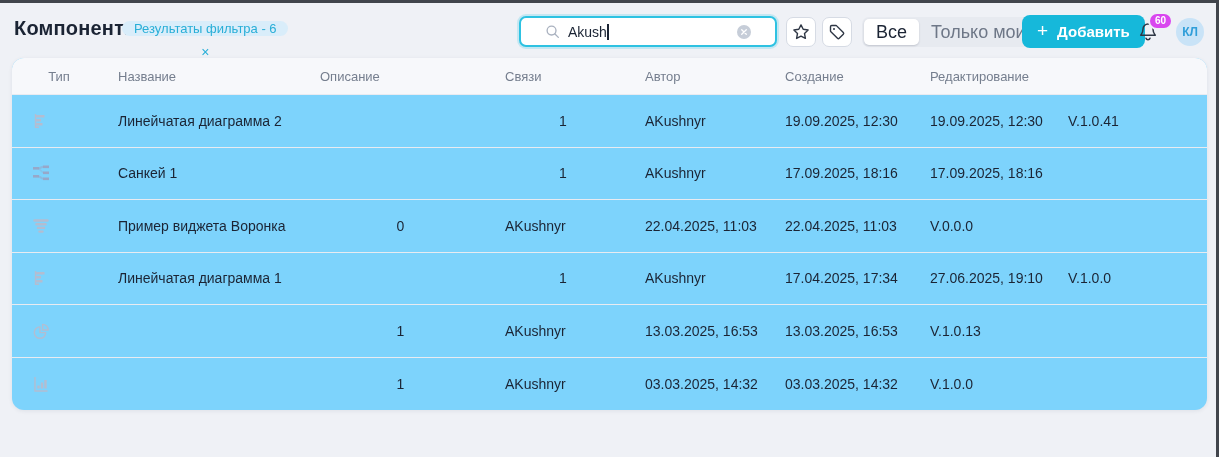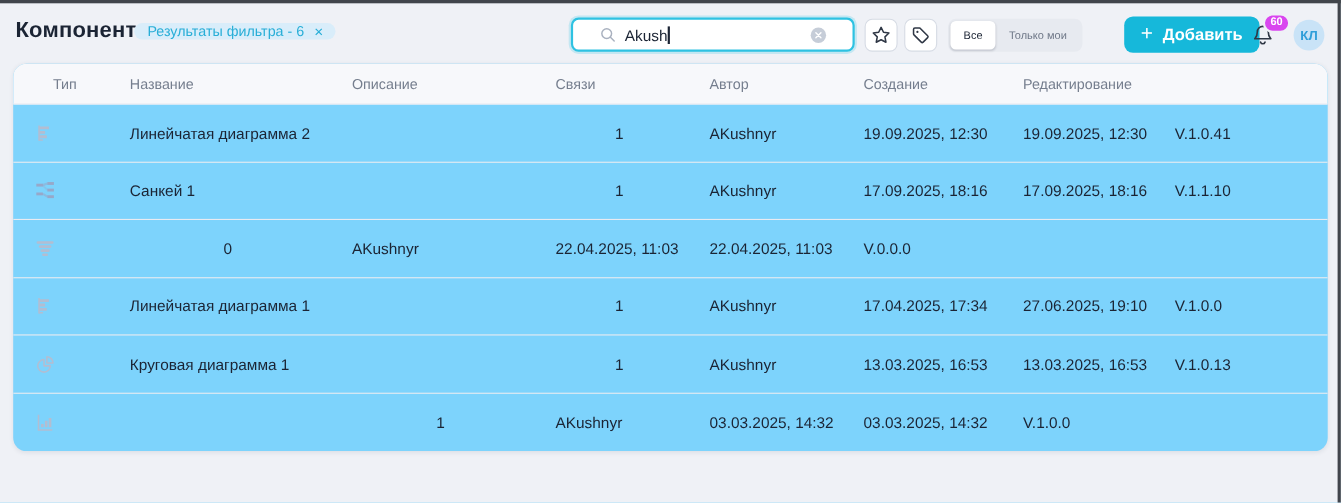--- a/index.html
+++ b/index.html
@@ -13,21 +13,21 @@
   }
   .frame-top   { position:absolute; top:0; left:0; width:100%; height:3px; background:#41454c; z-index:40; }
   .frame-right { position:absolute; top:0; right:0; width:3px; height:100%; background:#41454c; z-index:40; }
 
   
   .topbar { position:absolute; top:3px; left:0; width:100%; height:55px; }
   .page-title { position:absolute; left:14px; top:14px; font-size:20px; font-weight:bold; color:#1b2434; letter-spacing:.2px; }
   .filter-badge {
     position:absolute; left:122px; top:18px; height:15px;
     background:#d9edfa; color:#28aed7; border-radius:12px;
-    display:flex; align-items:center; gap:9px; padding:0 11px 0 12px; font-size:13px; cursor:default;
+    display:flex; align-items:center; gap:9px; padding:0 11px 0 12px; font-size:13px; cursor:default;flex-direction:column;
   }
   .filter-badge .close { font-size:14px; line-height:1; cursor:pointer; }
 
   .search-box {
     position:absolute; left:519px; top:13px; width:258px; height:31px;
     background:#fff; border:2px solid #2ec2e2; border-radius:7px;
     box-shadow:0 0 0 2px rgba(46,194,226,.22);
     display:flex; align-items:center; padding:0 23px; cursor:text;
   }
   .search-value { font-size:14px; color:#1b2434; margin-left:7px; white-space:pre; }
@@ -38,21 +38,21 @@
     position:absolute; top:14px; width:30px; height:30px;
     background:#fff; border:1px solid #d6dbe4; border-radius:7px;
     display:flex; align-items:center; justify-content:center; cursor:pointer;
   }
   .icon-btn.star { left:786px; }
   .icon-btn.tag  { left:822px; }
 
   .segmented {
     position:absolute; left:862px; top:14px; height:30px;
     background:#e7eaf0; border-radius:7px; display:flex; align-items:center;
-    padding:2px; font-size:10px;
+    padding:2px; font-size:18px;
   }
   .seg-option { height:26px; display:flex; align-items:center; padding:0 12px; color:#6e7787; border-radius:5px; cursor:pointer; white-space:nowrap; }
   .seg-option.selected { background:#fff; color:#1b2434; box-shadow:0 1px 2px rgba(20,30,50,.18); }
 
   .add-button {
     position:absolute; left:1022px; top:12px; height:33px; padding:0 15px;
     background:#16b8da; color:#fff; border:none; border-radius:8px;
     font-family:"Liberation Sans",sans-serif; font-size:15px; font-weight:bold;
     display:flex; align-items:center; gap:9px; cursor:pointer;
   }
@@ -206,34 +206,34 @@
               <path d="M8 5.7 L12 9.7" stroke="#97a8c9" stroke-width="1.6" opacity=".35"></path>
             </svg>
           </span>
         </div>
     <div class="td">Санкей 1</div>
     <div class="td"></div>
     <div class="td td-links">1</div>
     <div class="td">AKushnyr</div>
     <div class="td">17.09.2025, 18:16</div>
     <div class="td">17.09.2025, 18:16</div>
-    <div class="td">V.1.1.10</div>
   </div>
 
   <div class="tr grid-cols">
     <div class="td td-type">
           <span class="type-icon">
             <svg width="20" height="20" viewBox="0 0 20 20" fill="none">
               <path d="M3.5 4.5h13" stroke="#b3bdd1" stroke-width="2.4" stroke-linecap="round"></path>
               <path d="M5.5 8.2h9" stroke="#b3bdd1" stroke-width="2.4" stroke-linecap="round"></path>
               <path d="M7 11.9h6" stroke="#b3bdd1" stroke-width="2.4" stroke-linecap="round"></path>
               <path d="M8.5 15.6h3" stroke="#b3bdd1" stroke-width="2.4" stroke-linecap="round"></path>
             </svg>
           </span>
         </div>
+    <div class="td">Пример виджета Воронка</div>
     <div class="td td-links">0</div>
     <div class="td">AKushnyr</div>
     <div class="td">22.04.2025, 11:03</div>
     <div class="td">22.04.2025, 11:03</div>
     <div class="td">V.0.0.0</div>
   </div>
 
   <div class="tr grid-cols">
     <div class="td td-type">
           <span class="type-icon">
@@ -257,21 +257,20 @@
 
   <div class="tr grid-cols">
     <div class="td td-type">
           <span class="type-icon">
             <svg width="20" height="20" viewBox="0 0 20 20" fill="none">
               <path d="M9 5.9A5.7 5.7 0 1 0 14.7 11.6L9 11.6Z" stroke="#b3bdd1" stroke-width="1.4" stroke-linejoin="round"></path>
               <path d="M11.6 9V3.4A5.6 5.6 0 0 1 17.2 9Z" stroke="#b3bdd1" stroke-width="1.4" stroke-linejoin="round"></path>
             </svg>
           </span>
         </div>
-    <div class="td">Круговая диаграмма 1</div>
     <div class="td"></div>
     <div class="td td-links">1</div>
     <div class="td">AKushnyr</div>
     <div class="td">13.03.2025, 16:53</div>
     <div class="td">13.03.2025, 16:53</div>
     <div class="td">V.1.0.13</div>
   </div>
 
   <div class="tr grid-cols">
     <div class="td td-type">

